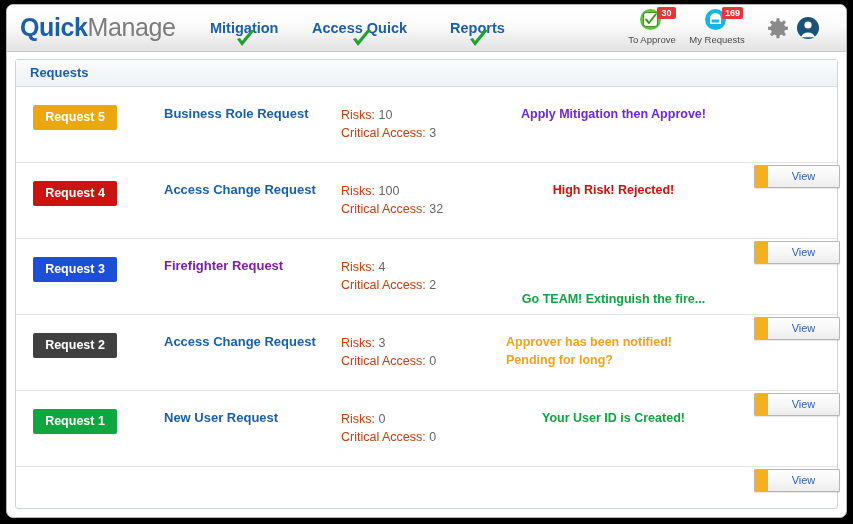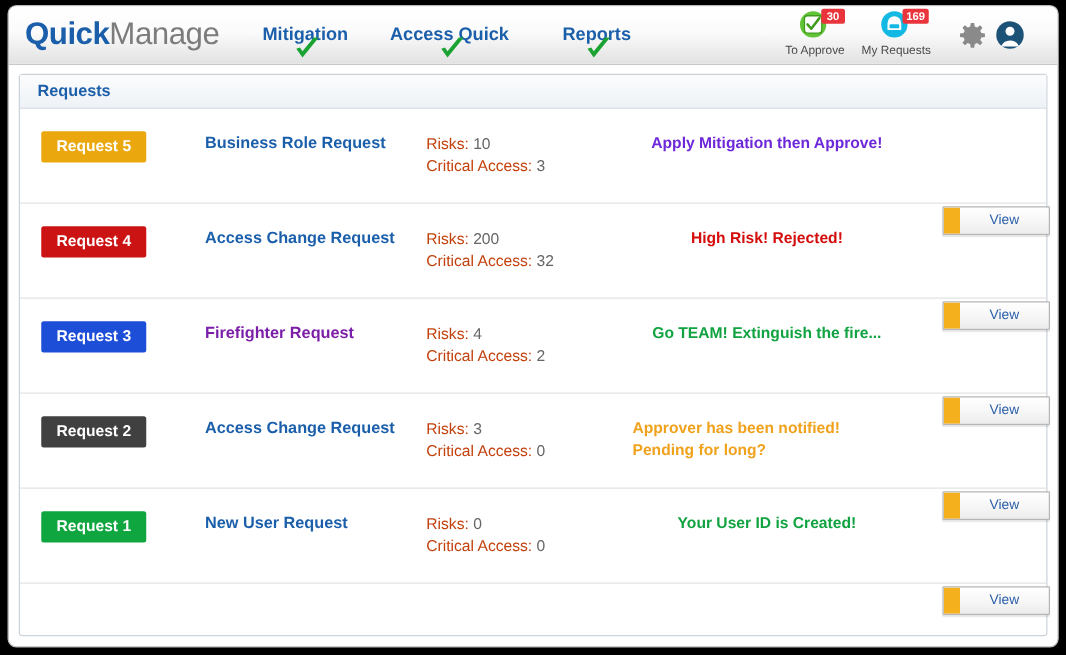--- a/index.html
+++ b/index.html
@@ -332,39 +332,39 @@
           </div>
           <div class="view-btn">
             <span class="strip" style="background: rgb(245, 176, 30);"></span>
             <span class="vlabel">View</span>
           </div>
         </div>
         <div class="req-row">
           <div class="tag" style="background: rgb(204, 19, 19);">Request 4</div>
           <div class="req-title" style="color: rgb(27, 95, 171);">Access Change Request</div>
           <div class="metrics">
-            <div><span class="lab">Risks:</span> <span class="val">200</span></div>
+            <div><span class="lab">Risks:</span> <span class="val">100</span></div>
             <div><span class="lab">Critical Access:</span> <span class="val">32</span></div>
           </div>
           <div class="status center" style="color: rgb(212, 13, 13);">
             <div>High Risk! Rejected!</div>
           </div>
           <div class="view-btn">
             <span class="strip" style="background: rgb(245, 176, 30);"></span>
             <span class="vlabel">View</span>
           </div>
         </div>
         <div class="req-row">
           <div class="tag" style="background: #1d4ed8;">Request 3</div>
           <div class="req-title" style="color: rgb(123, 31, 168);">Firefighter Request</div>
           <div class="metrics">
             <div><span class="lab">Risks:</span> <span class="val">4</span></div>
             <div><span class="lab">Critical Access:</span> <span class="val">2</span></div>
           </div>
-          <div class="status center" style="color: rgb(17, 163, 65);">
+          <div class="status center" style="color: rgb(17, 163, 65); margin-top: 33px;">
             <div>Go TEAM! Extinguish the fire...</div>
           </div>
           <div class="view-btn">
             <span class="strip" style="background: rgb(245, 176, 30);"></span>
             <span class="vlabel">View</span>
           </div>
         </div>
         <div class="req-row">
           <div class="tag" style="background: #404040;">Request 2</div>
           <div class="req-title" style="color: rgb(27, 95, 171);">Access Change Request</div>

